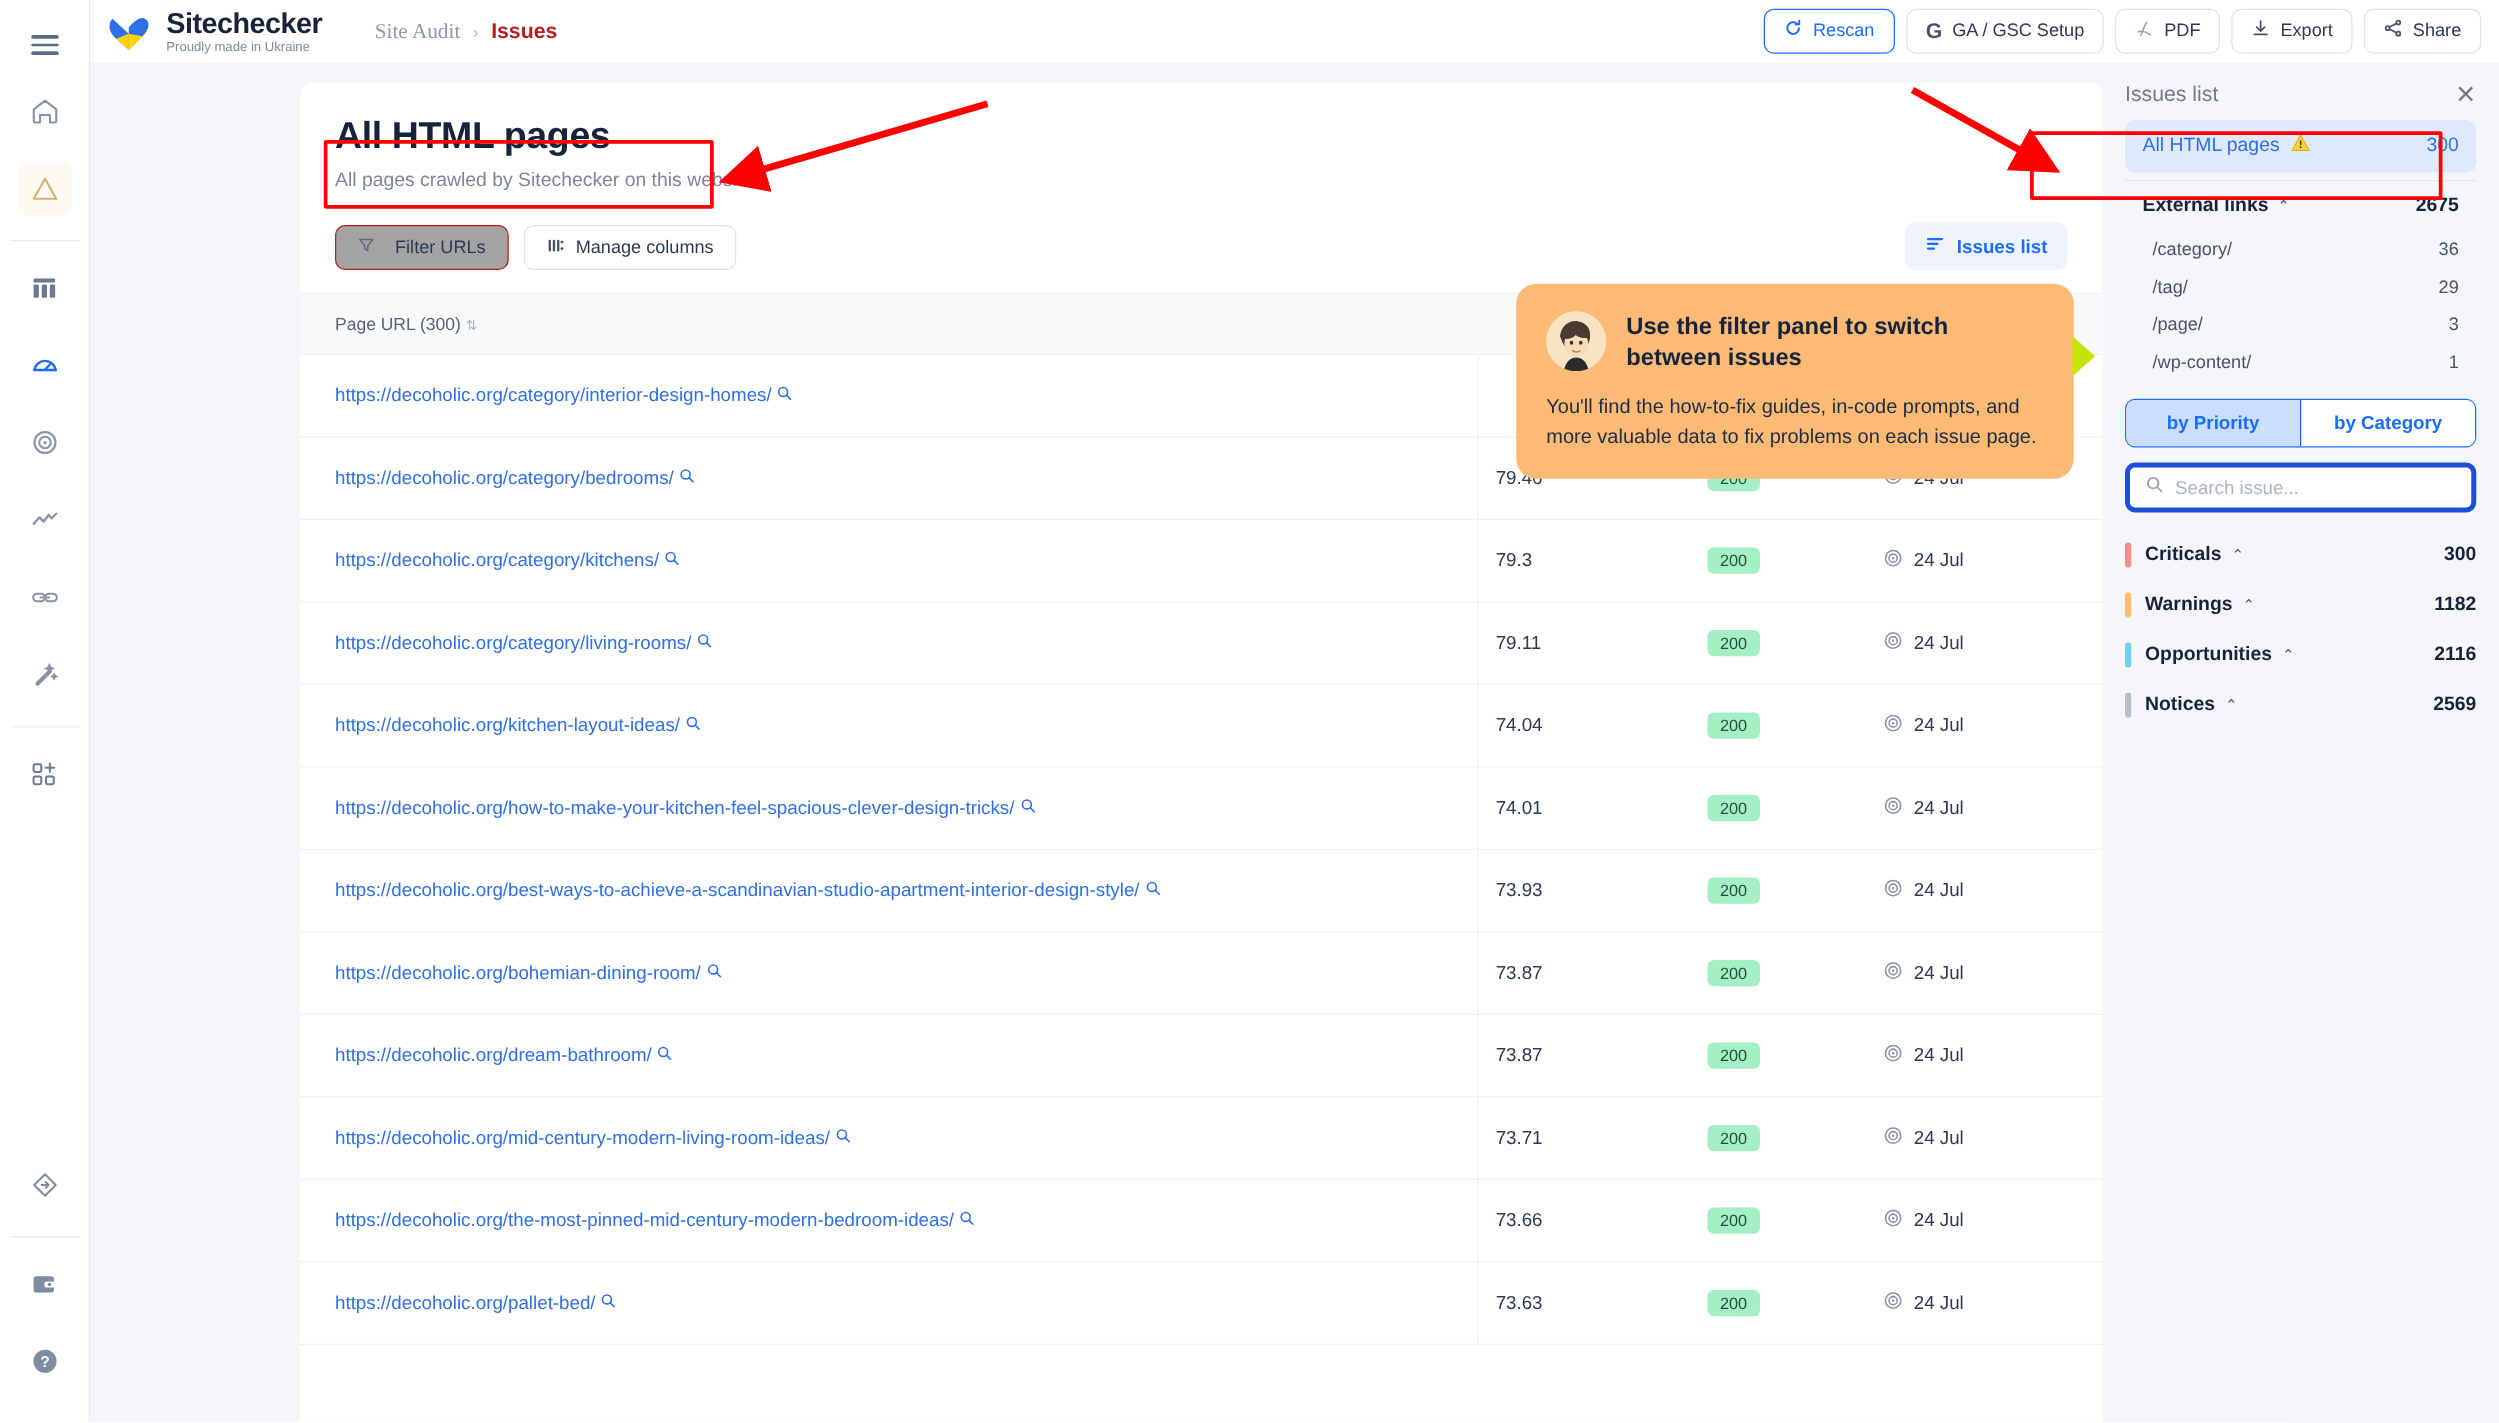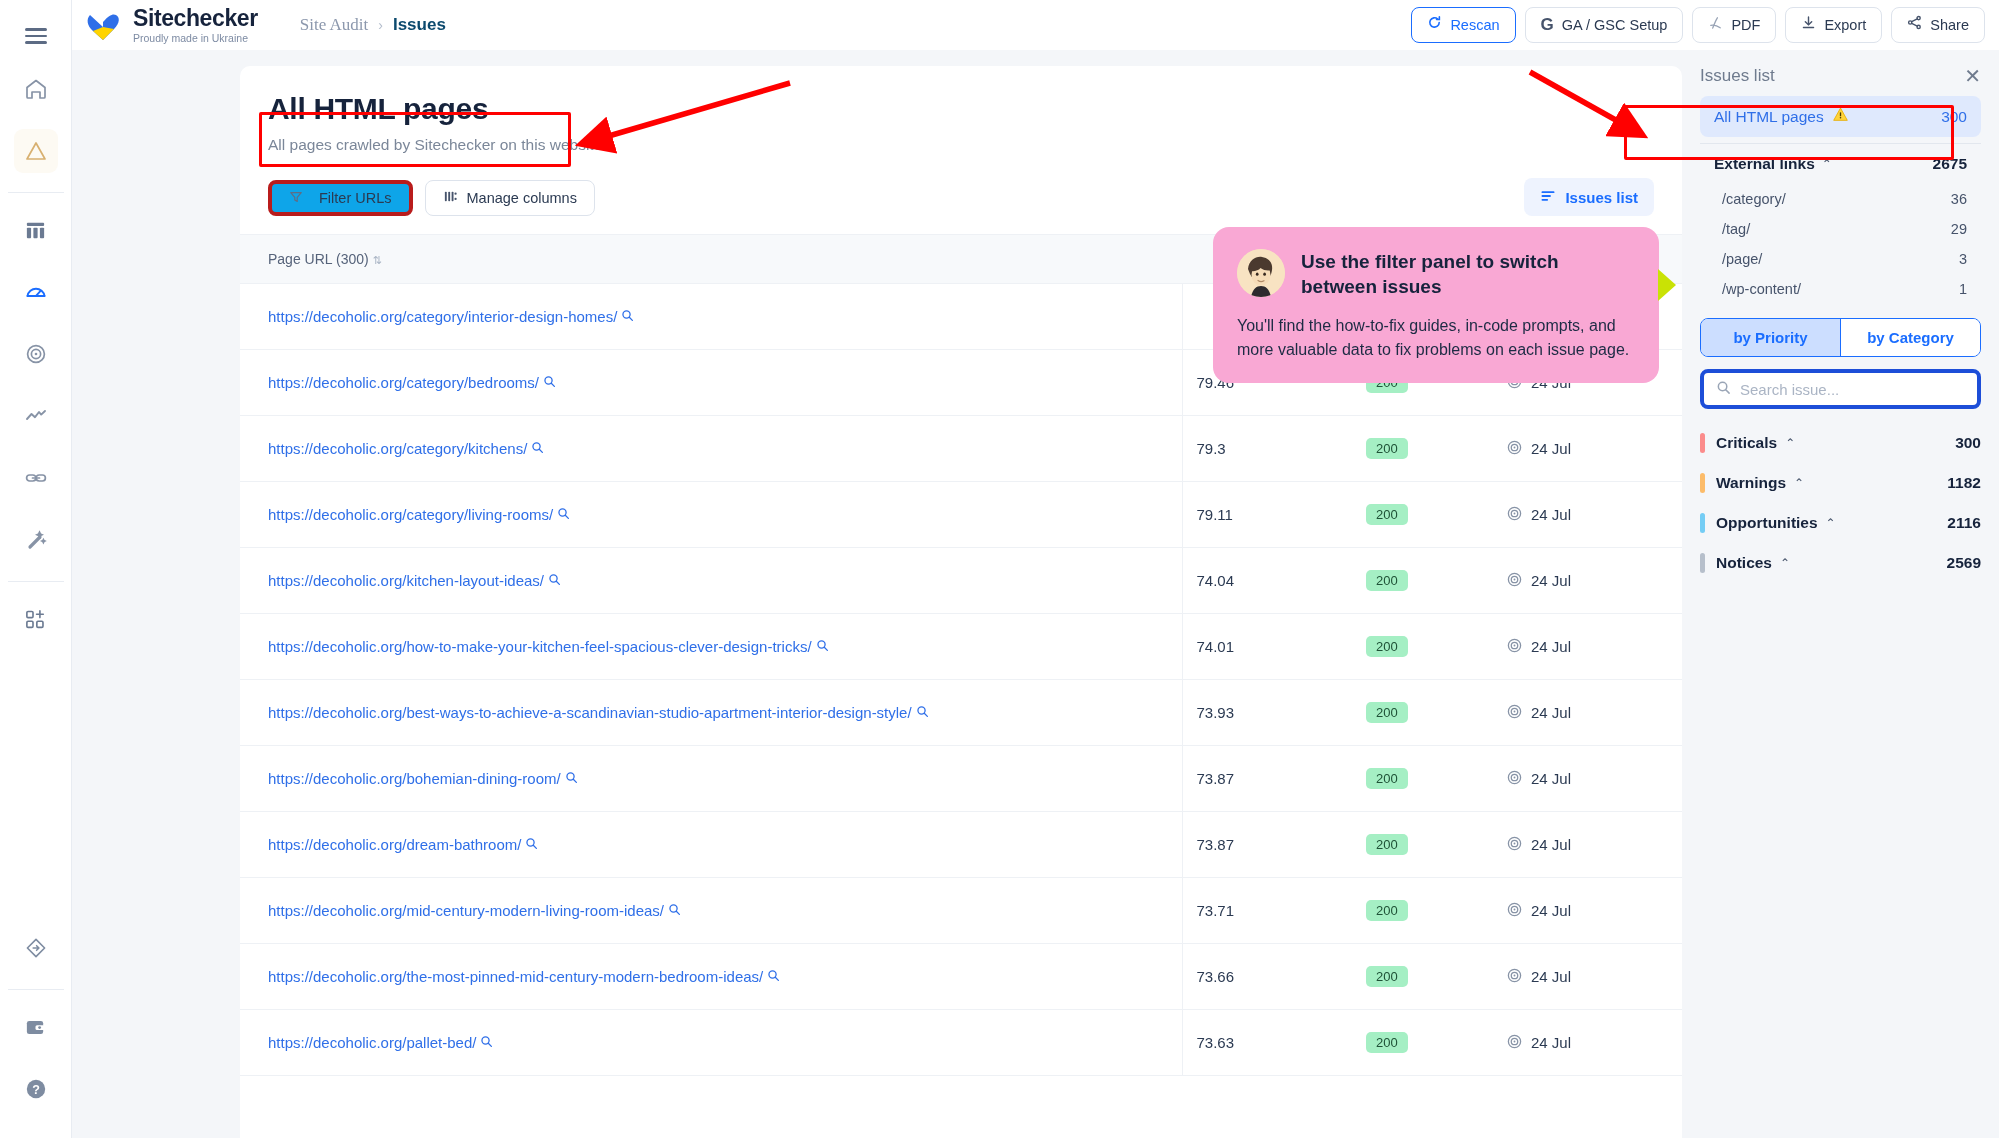--- a/index.html
+++ b/index.html
@@ -50,21 +50,21 @@
   .brand-mark { width: 40px; height: 32px; margin-right: 9px; }
   .brand-text { display: flex; flex-direction: column; line-height: 1; }
   .brand-name {
     font-size: 23px; font-weight: bold; color: #16233c; letter-spacing: -0.4px;
   }
   .brand-sub { font-size: 10.5px; color: #7d8ba3; margin-top: 3px; }
 
   .crumbs { display: flex; align-items: center; margin-left: 42px; font-size: 17px; }
   .crumb-muted { color: #8c98ad; font-family: Liberation Serif, serif; }
   .crumb-sep { color: #b3bdcc; margin: 0 10px; font-size: 14px; }
-  .crumb-active { color: #0c4a6e; font-weight: bold; }
+  .crumb-active { color: #b91c1c; font-weight: bold; }
 
   .top-actions { margin-left: auto; display: flex; align-items: center; gap: 9px; padding-right: 14px; }
   .tbtn {
     height: 36px; padding: 0 15px; border-radius: 8px;
     border: 1px solid #dde3ec; background: #fff;
     display: flex; align-items: center; gap: 8px;
     font-size: 14.5px; color: #2b3a52; cursor: pointer; white-space: nowrap;
   }
   .tbtn.primary { border: 1.6px solid #1a6dff; color: #1a6dff; }
   .tbtn .gicon { font-weight: bold; font-size: 17px; color: #46536b; }
@@ -89,21 +89,21 @@
 
   .card-tools {
     display: flex; align-items: center; gap: 12px;
     padding: 26px 28px 18px 28px;
   }
   .ftbtn {
     height: 36px; padding: 0 17px; border-radius: 8px;
     display: flex; align-items: center; gap: 9px;
     font-size: 14.5px; color: #2b3a52; cursor: pointer; white-space: nowrap;
   }
-  .ftbtn.flat { background: #0ea5e9; border: 4px solid #b91c1c; gap: 16px; }
+  .ftbtn.flat { background: #a3a3a3; border: 1px solid #b91c1c; gap: 16px; }
   .ftbtn.outline { background: #fff; border: 1px solid #dde3ec; }
 
   .issues-list-btn {
     position: absolute; right: 28px; top: 112px;
     height: 38px; padding: 0 16px; border-radius: 8px;
     background: #eef3fe; display: flex; align-items: center; gap: 9px;
     font-size: 15px; color: #1a6dff; font-weight: bold; cursor: pointer;
   }
 
   
@@ -184,21 +184,21 @@
   .search-box input::placeholder { color: #aab4c4; }
 
   .prio-row { display: flex; align-items: center; padding: 10px 0 10px 0; cursor: pointer; }
   .prio-bar { width: 5px; height: 20px; border-radius: 3px; margin-right: 11px; }
   .prio-row .lbl { font-size: 15.5px; color: #16233c; font-weight: bold; }
   .prio-row .cnt { margin-left: auto; font-size: 15.5px; color: #16233c; font-weight: bold; }
 
   
   .coach {
     position: absolute; left: 1141px; top: 177px; width: 446px;
-    background: #f9a8d4; border-radius: 16px; padding: 22px 24px 20px 24px;
+    background: #fdba74; border-radius: 16px; padding: 22px 24px 20px 24px;
     z-index: 40;
   }
   .coach:after {
     content: ""; position: absolute; right: -17px; top: 42px;
     width: 0; height: 0;
     border-top: 16px solid transparent; border-bottom: 16px solid transparent;
     border-left: 18px solid #c9e205;
   }
   .coach-top { display: flex; gap: 16px; align-items: flex-start; }
   .coach-avatar {

